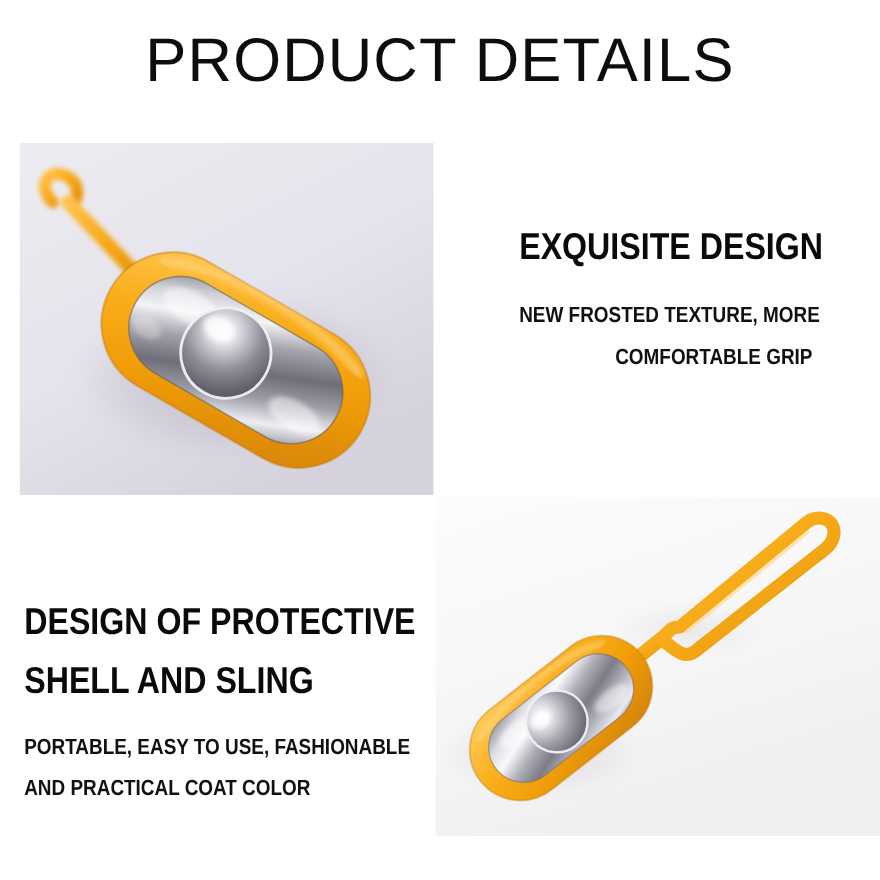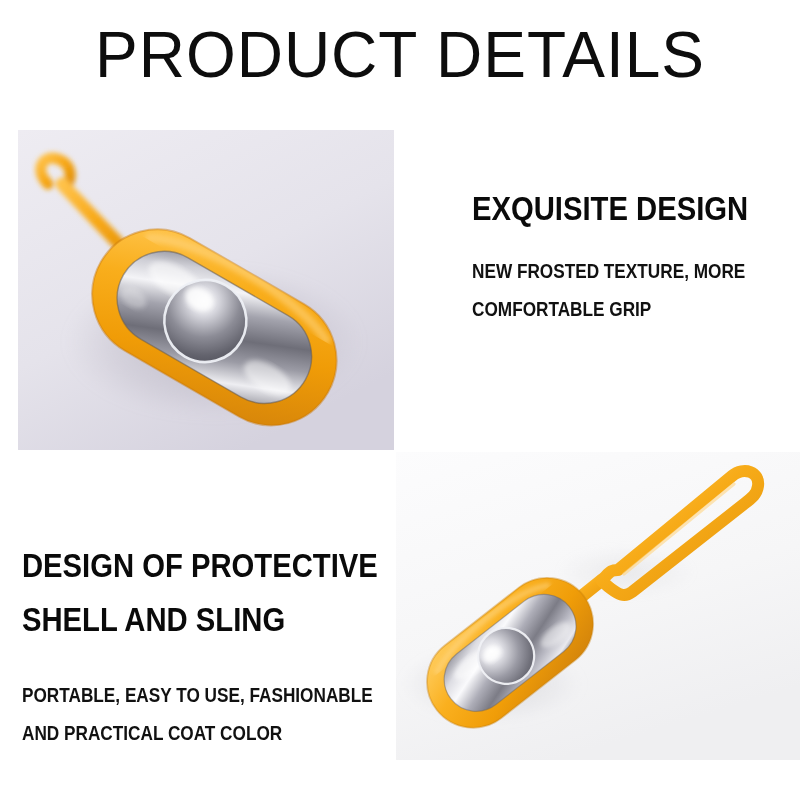--- a/index.html
+++ b/index.html
@@ -18,21 +18,21 @@
 
   
   #page-title {
     position: absolute;
     left: 0;
     top: 24px;
     width: 800px;
     text-align: center;
     font-family: "Liberation Sans", sans-serif;
     font-weight: 400;
-    font-size: 64px;
+    font-size: 56px;
     line-height: 62px;
     letter-spacing: 1px;
     color: #0d0d0d;
     white-space: nowrap;
   }
 
   
   .photo {
     position: absolute;
     overflow: hidden;
@@ -56,21 +56,21 @@
     width: 100%;
     height: 100%;
   }
 
   
   .feature-block {
     position: absolute;
   }
   #feature-right {
     left: 472px;
-    top: 188px;
+    top: 204px;
     width: 310px;
   }
   #feature-left {
     left: 22px;
     top: 538px;
     width: 380px;
   }
   .feature-heading {
     font-family: "Liberation Sans Narrow", "Liberation Sans", sans-serif;
     font-weight: 700;
@@ -87,22 +87,22 @@
     font-family: "Liberation Sans Narrow", "Liberation Sans", sans-serif;
     font-weight: 700;
     font-size: 20px;
     line-height: 38px;
     color: #111111;
     transform: scaleX(0.86);
     transform-origin: left center;
     white-space: nowrap;
     margin: 0;
   }
-  #feature-right .feature-body-wrap { margin-top: 24px; }
-  #feature-left  .feature-body-wrap { margin-top: 30px; }
+  #feature-right .feature-body-wrap { margin-top: 24px; text-align: right; }
+  #feature-left  .feature-body-wrap { margin-top: 14px; }
   #feature-left .feature-heading { line-height: 54px; }
 </style>
 </head>
 <body>
 
 <div id="page-title">PRODUCT DETAILS</div>
 
 <div class="photo" id="photo-closeup">
   <svg viewBox="0 0 376 320" preserveAspectRatio="none">
     <defs>

